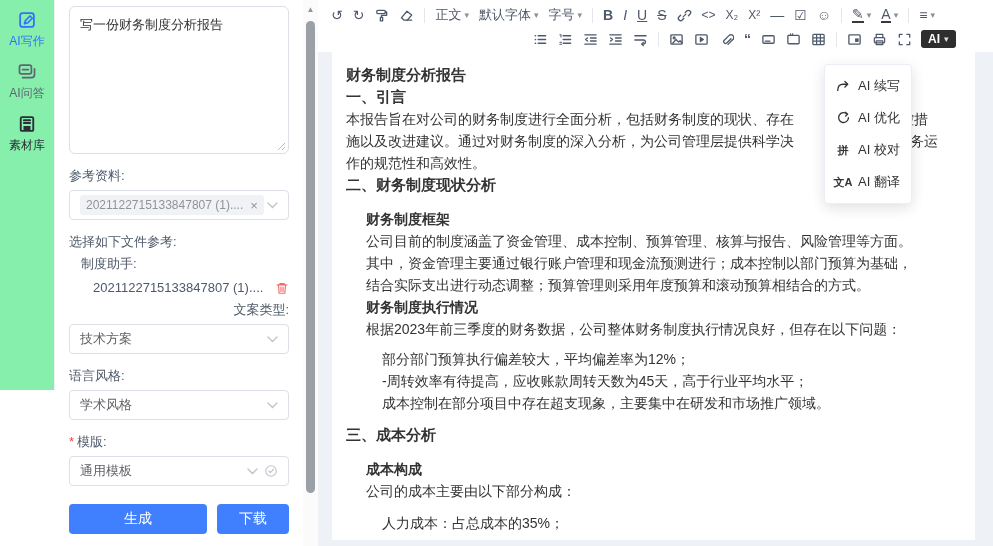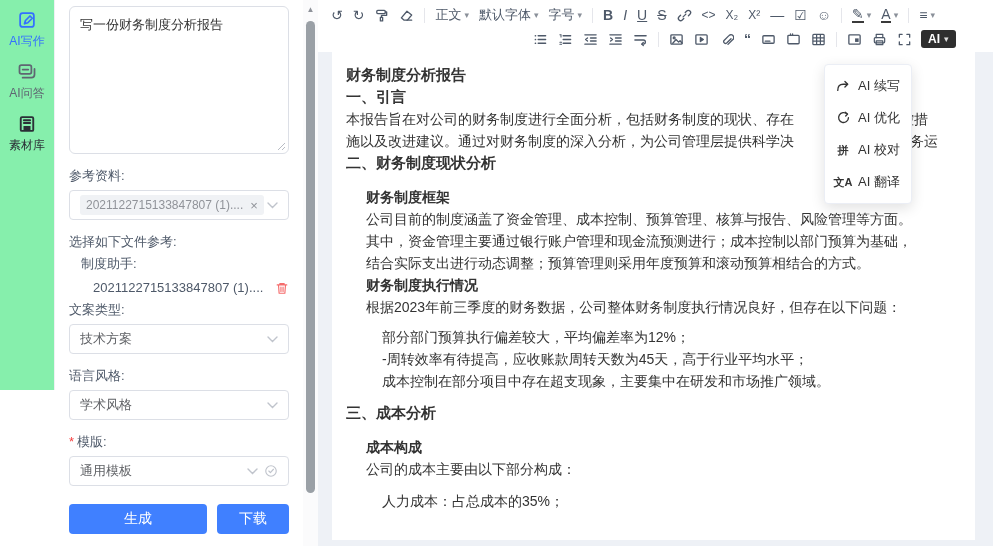--- a/index.html
+++ b/index.html
@@ -10,21 +10,21 @@
   
   .rail { position:absolute; left:0; top:0; width:55px; height:390px; background:#86efac; border-right:1px solid #eef0f3; display:flex; flex-direction:column; align-items:center; padding-top:10px; gap:12px; }
   .rail-item { display:flex; flex-direction:column; align-items:center; gap:3px; font-size:12px; color:#5f6672; cursor:pointer; }
   .rail-item.active { color:#3370ff; }
   .rail-item.dark { color:#2b2f36; }
 
   
   .panel { position:absolute; left:55px; top:0; width:248px; height:546px; background:#fff; padding:6px 14px 8px; }
   .lbl { font-size:13px; color:#4e5969; margin:14px 0 6px; line-height:16px; }
   .lbl.first { margin-top:0; }
-  .lbl.tight { margin-top:6px; }
+  .lbl.tight { margin-top:6px;text-align:right; }
   .req { color:#f53f3f; margin-right:3px; }
   .ta-wrap { position:relative; }
   textarea.topic { width:100%; height:148px; border:1px solid #dcdfe6; border-radius:6px; padding:8px 10px; font-family:inherit; font-size:13px; line-height:1.6; color:#333; resize:none; outline:none; display:block; }
   .resize-handle { position:absolute; right:3px; bottom:3px; }
   .select { height:30px; border:1px solid #dcdfe6; border-radius:4px; display:flex; align-items:center; justify-content:space-between; padding:0 10px; color:#606266; background:#fff; cursor:pointer; font-size:13px; }
   .select .val { white-space:nowrap; overflow:hidden; }
   .sel-icons { display:flex; align-items:center; gap:6px; }
   .tag { background:#f0f2f5; border-radius:3px; padding:3px 6px; font-size:12px; color:#909399; display:flex; align-items:center; gap:7px; white-space:nowrap; }
   .tag .x { cursor:pointer; color:#909399; font-size:13px; line-height:1; }
   .file-group { margin:6px 0 0 12px; color:#4e5969; line-height:16px; }
@@ -416,20 +416,21 @@
     </div>
   </div>
 
   <div class="canvas">
     <div class="page">
       <div class="doc">
         <div class="h1">财务制度分析报告</div>
         <div class="h2">一、引言</div>
         <div><span>本报告旨在对公司的财务制度进行全面分析，包括财务制度的现状、存在</span><span class="gap1"></span><span>管控措</span></div>
         <div><span>施以及改进建议。通过对财务制度的深入分析，为公司管理层提供科学决</span><span class="gap2"></span><span>财务运</span></div>
+        <div>作的规范性和高效性。</div>
         <div class="h2">二、财务制度现状分析</div>
         <div class="h3 ind1 mt12">财务制度框架</div>
         <div class="ind1">公司目前的制度涵盖了资金管理、成本控制、预算管理、核算与报告、风险管理等方面。</div>
         <div class="ind1">其中，资金管理主要通过银行账户管理和现金流预测进行；成本控制以部门预算为基础，</div>
         <div class="ind1">结合实际支出进行动态调整；预算管理则采用年度预算和滚动预算相结合的方式。</div>
         <div class="h3 ind1">财务制度执行情况</div>
         <div class="ind1">根据2023年前三季度的财务数据，公司整体财务制度执行情况良好，但存在以下问题：</div>
         <div class="ind2 mt8">部分部门预算执行偏差较大，平均偏差率为12%；</div>
         <div class="ind2">-周转效率有待提高，应收账款周转天数为45天，高于行业平均水平；</div>
         <div class="ind2">成本控制在部分项目中存在超支现象，主要集中在研发和市场推广领域。</div>

